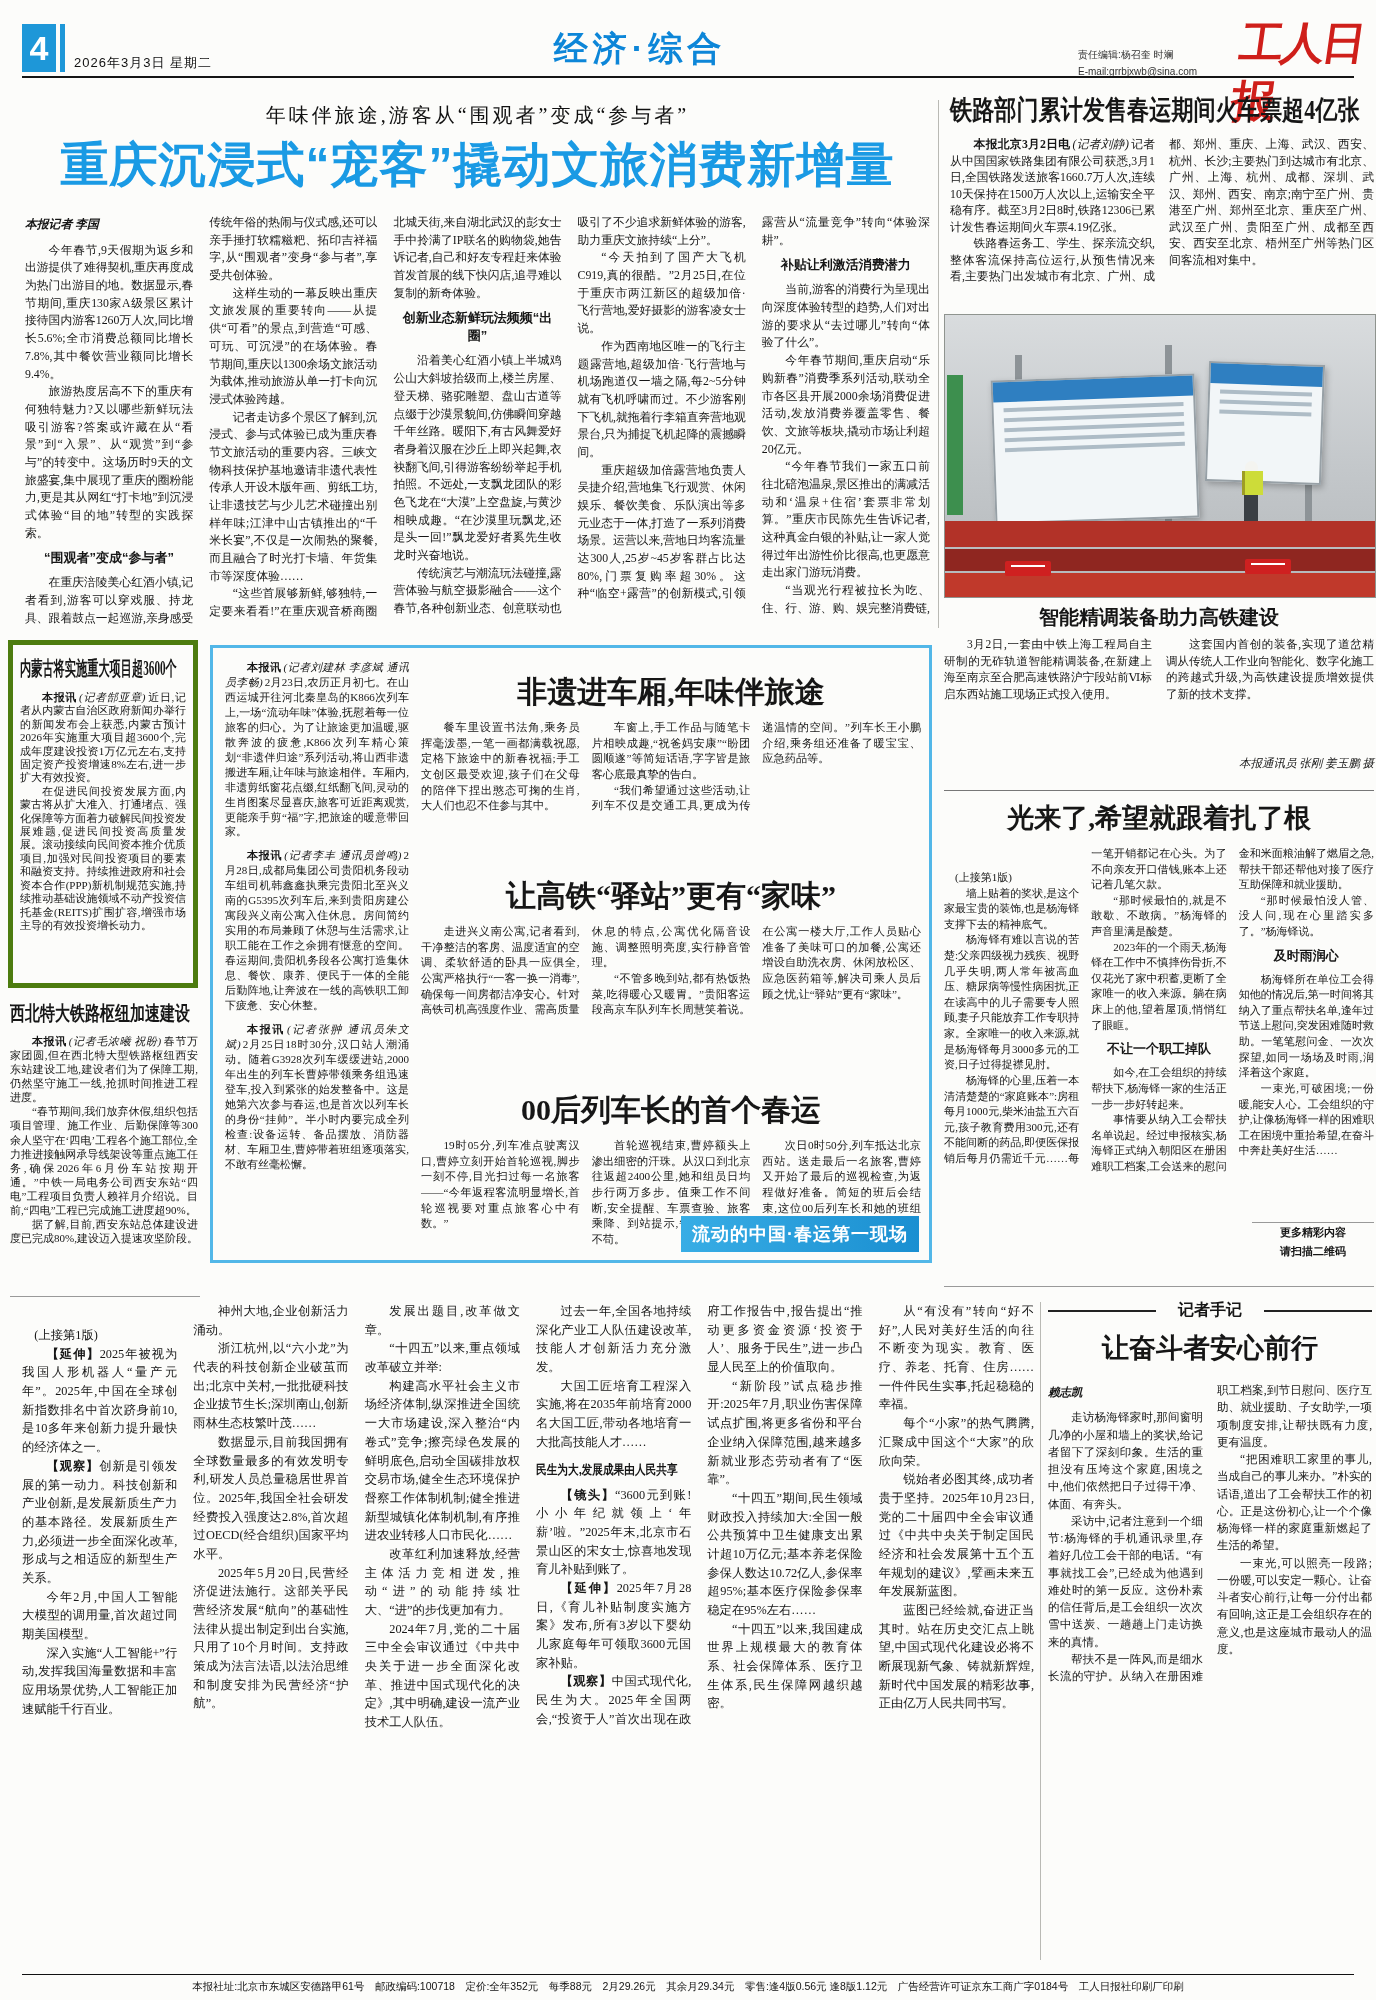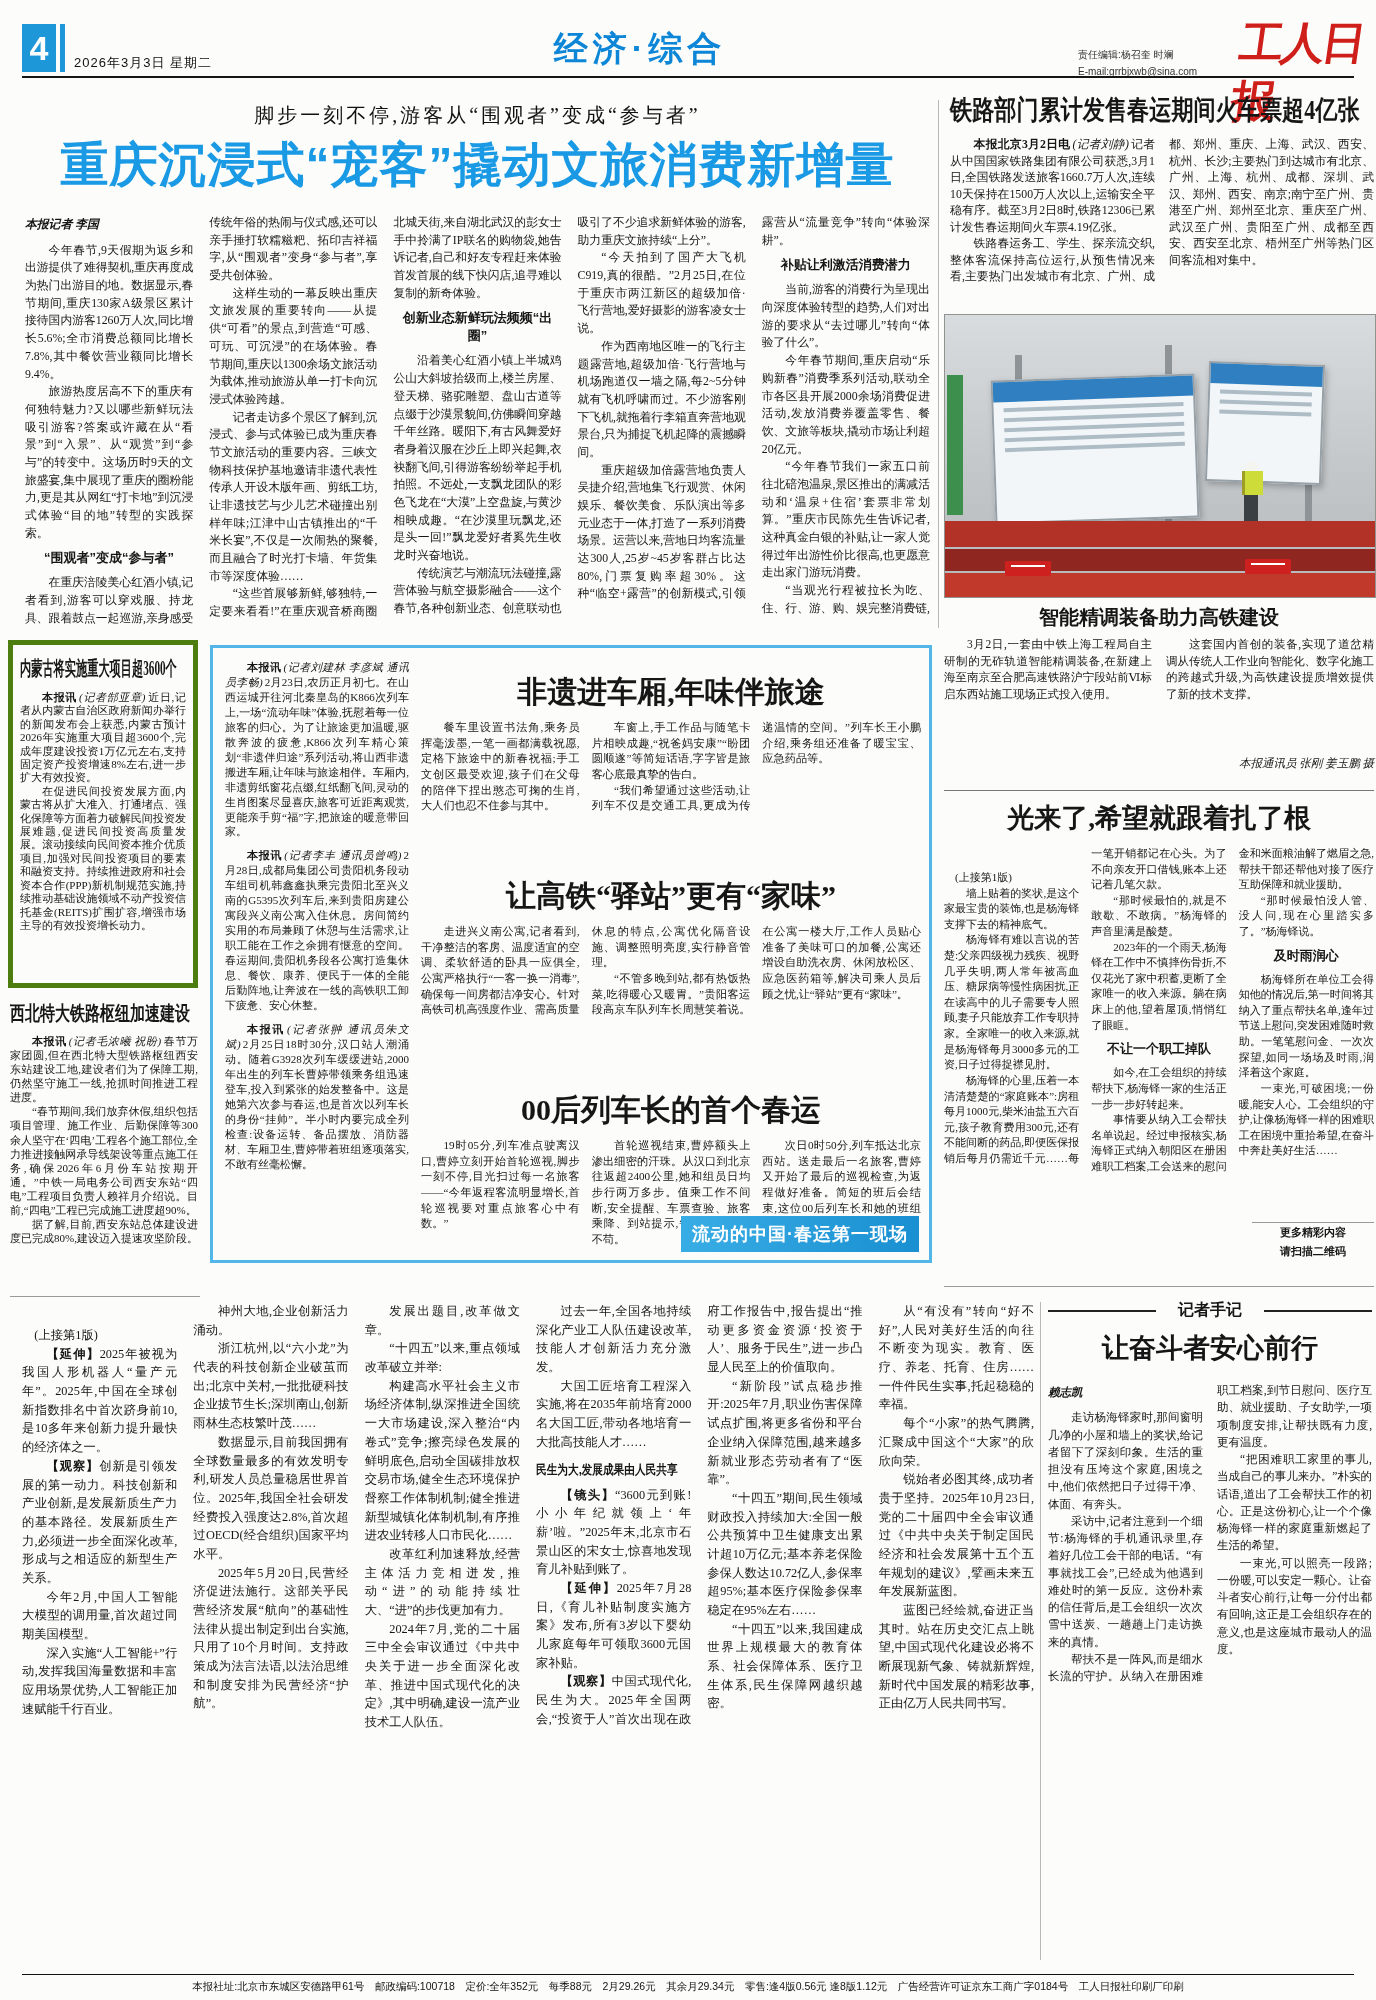--- a/index.html
+++ b/index.html
@@ -115,21 +115,21 @@
   <div class="abs" id="pgbar"></div>
   <div class="abs" id="date">2026年3月3日 星期二</div>
   <div class="abs" id="section">经济·综合</div>
   <div class="abs" id="credits">
     <div>责任编辑:杨召奎 时斓</div>
     <div>E-mail:grrbjxwb@sina.com</div>
   </div>
   <div class="abs" id="logo">工人日报</div>
   <div class="abs" id="hrule"></div>
 
-  <div class="abs" id="lead-kicker">脚步一刻不停,游客从“围观者”变成“参与者”</div>
+  <div class="abs" id="lead-kicker">年味伴旅途,游客从“围观者”变成“参与者”</div>
   <div class="abs" id="lead-head">重庆沉浸式“宠客”撬动文旅消费新增量</div>
   <div class="abs" id="lead-body">
       <p class="blk b-by"><span>本报记者 李国</span></p>
       <p class="blk b-p"><span>今年春节,9天假期为返乡和出游提供了难得契机,重庆再度成为热门出游目的地。数据显示,春节期间,重庆130家A级景区累计接待国内游客1260万人次,同比增长5.6%;全市消费总额同比增长7.8%,其中餐饮营业额同比增长9.4%。</span></p>
       <p class="blk b-p"><span>旅游热度居高不下的重庆有何独特魅力?又以哪些新鲜玩法吸引游客?答案或许藏在从“看景”到“入景”、从“观赏”到“参与”的转变中。这场历时9天的文旅盛宴,集中展现了重庆的圈粉能力,更是其从网红“打卡地”到沉浸式体验“目的地”转型的实践探索。</span></p>
       <p class="blk b-sub"><span>“围观者”变成“参与者”</span></p>
       <p class="blk b-p"><span>在重庆涪陵美心红酒小镇,记者看到,游客可以穿戏服、持龙具、跟着鼓点一起巡游,亲身感受传统年俗的热闹与仪式感,还可以亲手捶打软糯糍粑、拓印吉祥福字,从“围观者”变身“参与者”,享受共创体验。</span></p>
       <p class="blk b-p"><span>这样生动的一幕反映出重庆文旅发展的重要转向——从提供“可看”的景点,到营造“可感、可玩、可沉浸”的在场体验。春节期间,重庆以1300余场文旅活动为载体,推动旅游从单一打卡向沉浸式体验跨越。</span></p>
       <p class="blk b-p"><span>记者走访多个景区了解到,沉浸式、参与式体验已成为重庆春节文旅活动的重要内容。三峡文物科技保护基地邀请非遗代表性传承人开设木版年画、剪纸工坊,让非遗技艺与少儿艺术碰撞出别样年味;江津中山古镇推出的“千米长宴”,不仅是一次闹热的聚餐,而且融合了时光打卡墙、年货集市等深度体验……</span></p>
       <p class="blk b-p"><span>“这些首展够新鲜,够独特,一定要来看看!”在重庆观音桥商圈北城天街,来自湖北武汉的彭女士手中拎满了IP联名的购物袋,她告诉记者,自己和好友专程赶来体验首发首展的线下快闪店,追寻难以复制的新奇体验。</span></p>

